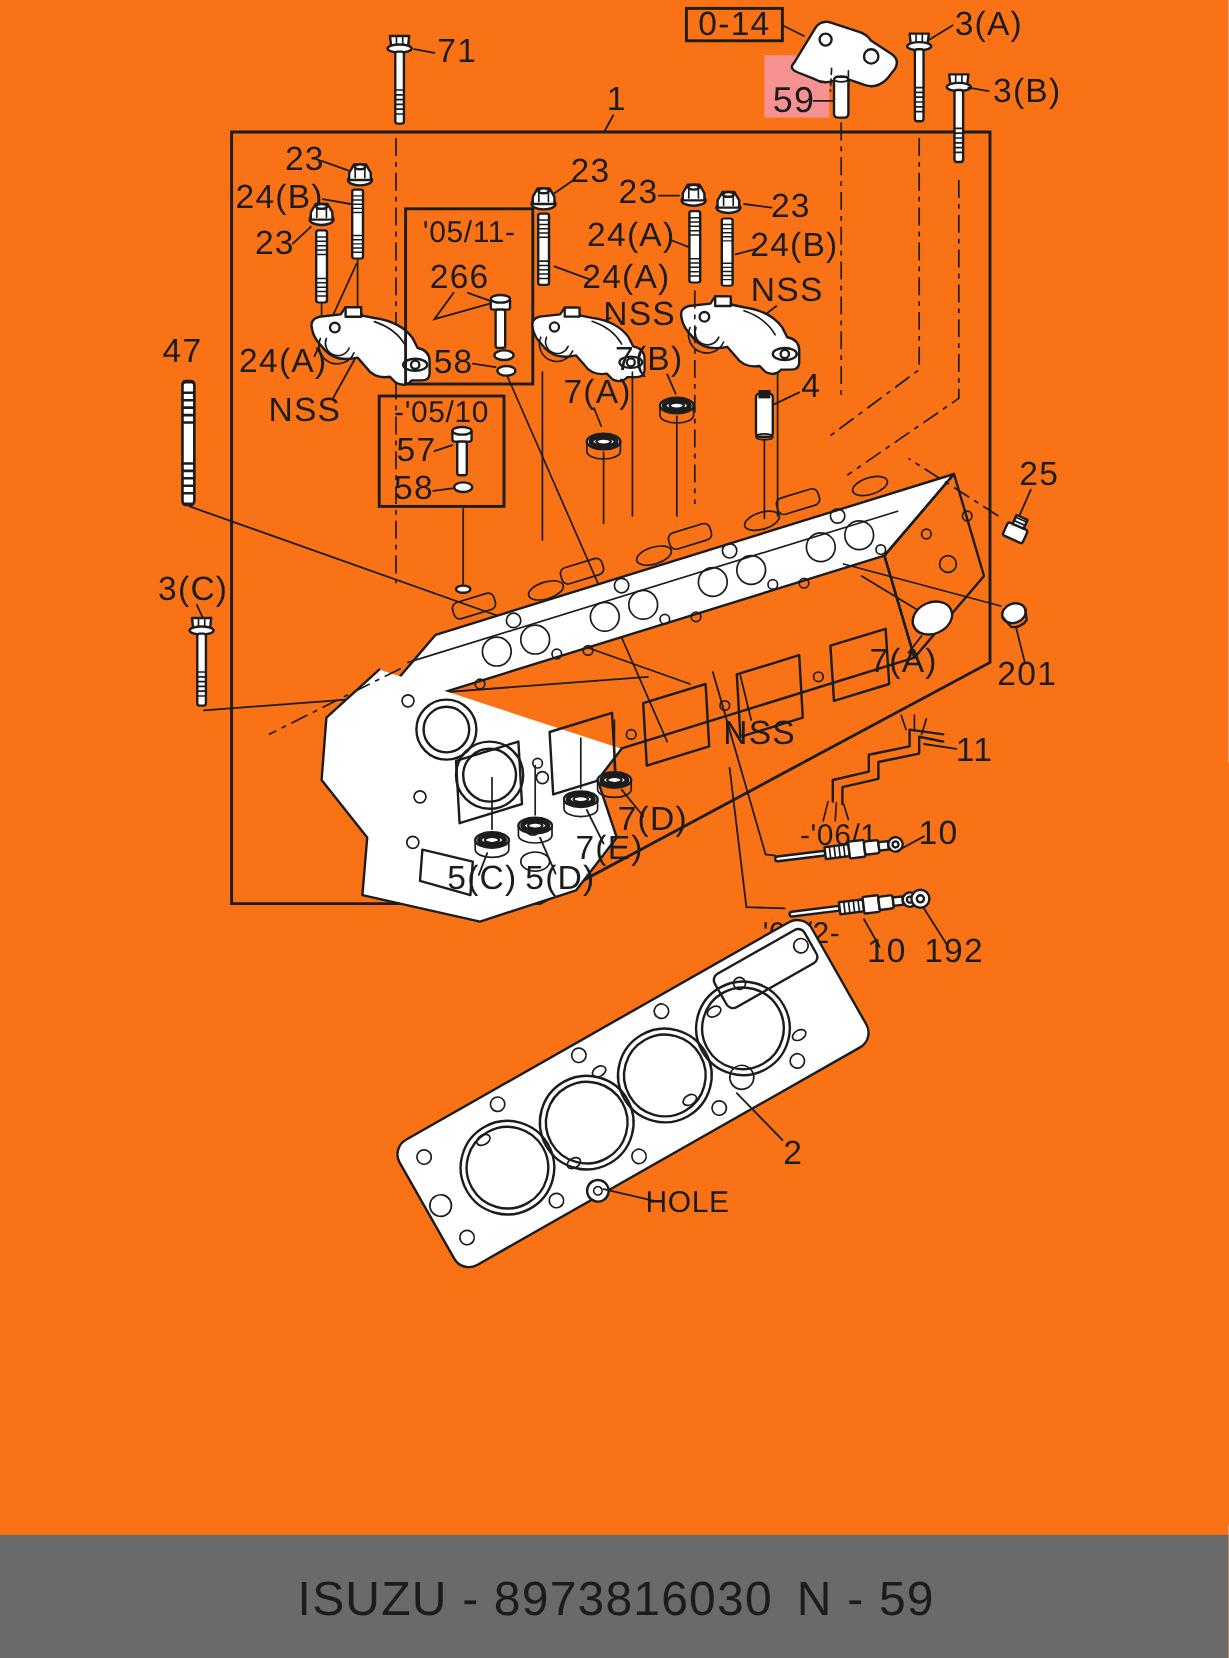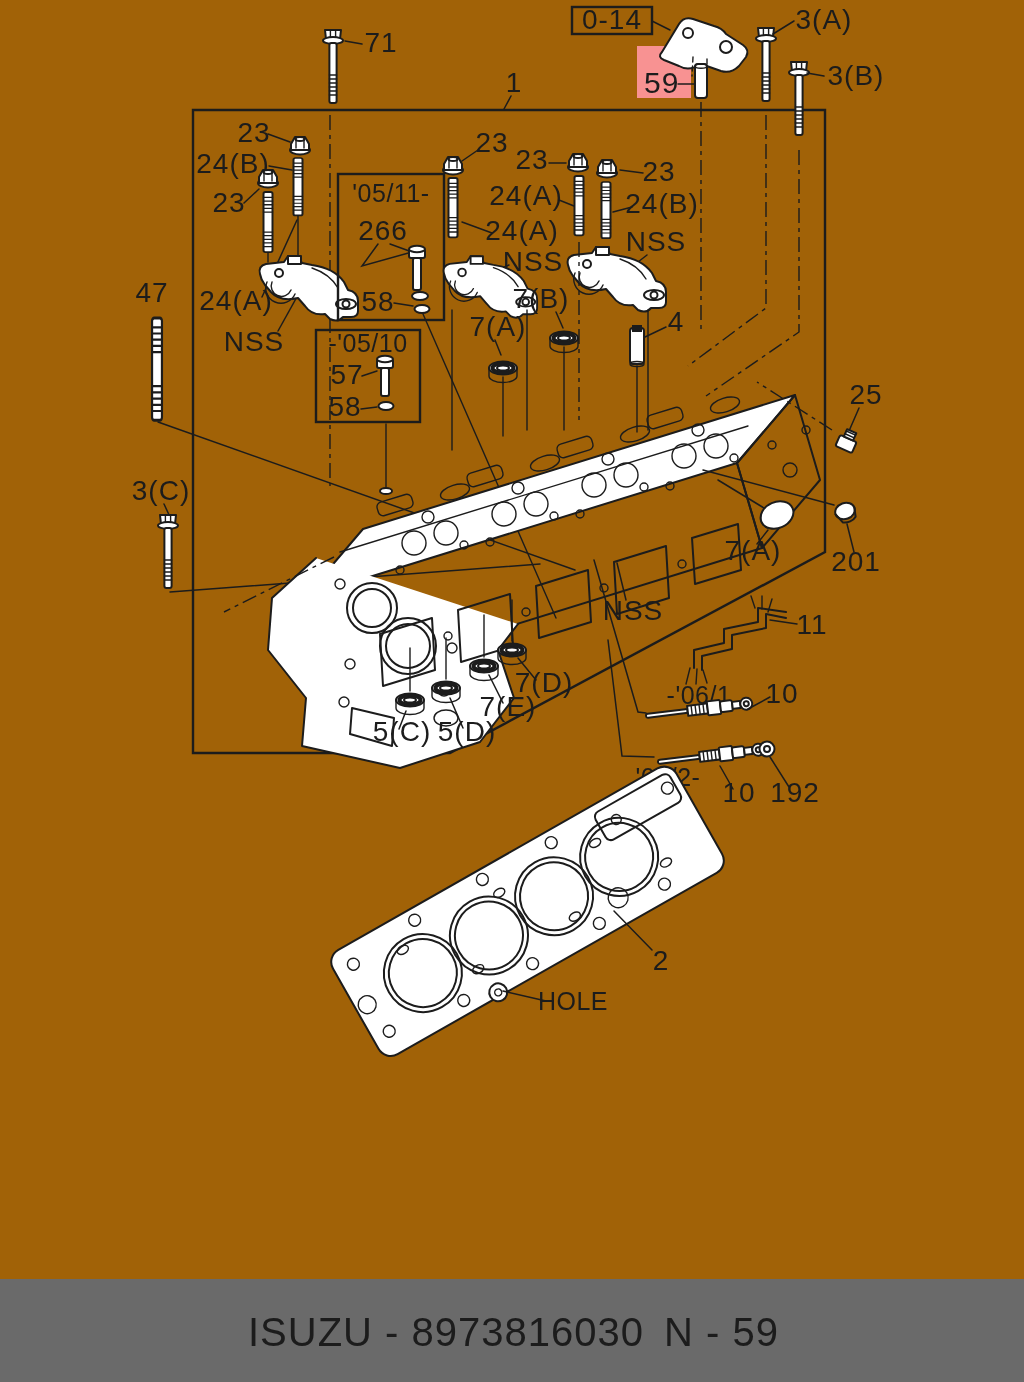--- a/index.html
+++ b/index.html
@@ -1,16 +1,16 @@
 <!DOCTYPE html>
 <html><head>
 <meta charset="utf-8">
 <style>
   html,body { margin:0; padding:0; background:#ffffff; }
-  #stage { position:relative; width:1024px; height:1382px; background:#a16207; overflow:hidden; }
+  #stage { position:relative; width:1024px; height:1382px; background:#f97316; overflow:hidden; }
   svg { display:block; }
   text { font-family:"Liberation Sans","DejaVu Sans",sans-serif; fill:#1c1c1c; }
   .lbl   { font-size:28px; letter-spacing:1px; }
   .lbl-sm{ font-size:25px; letter-spacing:0.5px; }
   .lbl-hl{ font-size:30px; letter-spacing:1px; }
   .foot  { font-size:40px; letter-spacing:1px; }
   .pt  { stroke:#1c1c1c; stroke-width:2;   fill:#ffffff; stroke-linejoin:round; stroke-linecap:round; }
   .ptn { stroke:#1c1c1c; stroke-width:2;   fill:none;    stroke-linejoin:round; stroke-linecap:round; }
   .pt2 { stroke:#1c1c1c; stroke-width:1.4; fill:none;    stroke-linecap:round; }
   .ld  { stroke:#1c1c1c; stroke-width:1.5; fill:none; stroke-linecap:round; }

